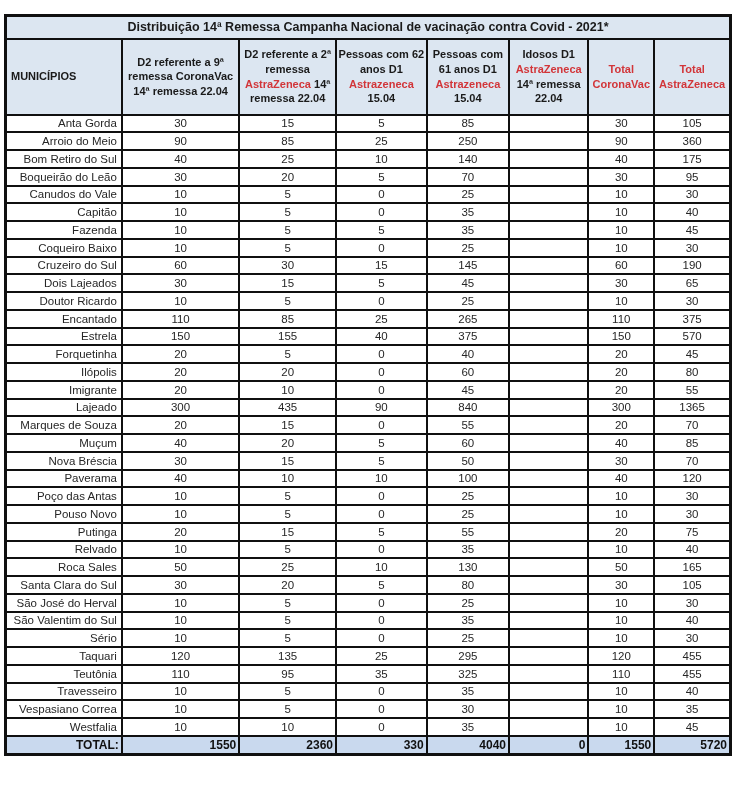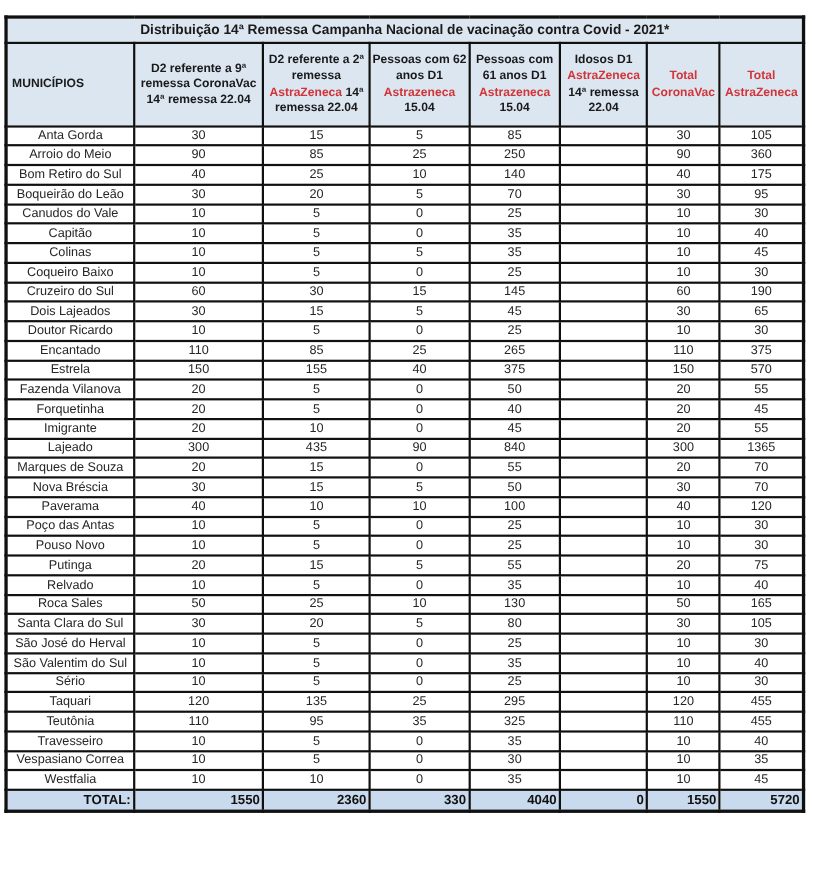--- a/index.html
+++ b/index.html
@@ -61,21 +61,21 @@
     text-align: left;
     padding-left: 4px;
   }
   .red { color: #d23539; }
   tbody td {
     font-size: 11.5px;
     color: #262626;
     height: 17.75px;
     padding: 0 4px;
   }
-  tbody td.name { text-align: center; }
+  tbody td.name { text-align: right; }
   tbody td.num  { text-align: center; }
   tfoot td {
     background: #c9d9ee;
     color: #111111;
     font-size: 12px;
     font-weight: bold;
     text-align: right;
     height: 19px;
     padding: 0 2px;
   }
@@ -198,21 +198,21 @@
             <td class="name">Capitão</td>
             <td class="num">10</td>
             <td class="num">5</td>
             <td class="num">0</td>
             <td class="num">35</td>
             <td class="num"></td>
             <td class="num">10</td>
             <td class="num">40</td>
           </tr>
           <tr>
-            <td class="name">Colinas</td>
+            <td class="name">Fazenda</td>
             <td class="num">10</td>
             <td class="num">5</td>
             <td class="num">5</td>
             <td class="num">35</td>
             <td class="num"></td>
             <td class="num">10</td>
             <td class="num">45</td>
           </tr>
           <tr>
             <td class="name">Coqueiro Baixo</td>
@@ -268,38 +268,38 @@
             <td class="name">Estrela</td>
             <td class="num">150</td>
             <td class="num">155</td>
             <td class="num">40</td>
             <td class="num">375</td>
             <td class="num"></td>
             <td class="num">150</td>
             <td class="num">570</td>
           </tr>
           <tr>
-            <td class="name">Fazenda Vilanova</td>
-            <td class="num">20</td>
-            <td class="num">5</td>
-            <td class="num">0</td>
-            <td class="num">50</td>
-            <td class="num"></td>
-            <td class="num">20</td>
-            <td class="num">55</td>
-          </tr>
-          <tr>
             <td class="name">Forquetinha</td>
             <td class="num">20</td>
             <td class="num">5</td>
             <td class="num">0</td>
             <td class="num">40</td>
             <td class="num"></td>
             <td class="num">20</td>
             <td class="num">45</td>
+          </tr>
+          <tr>
+            <td class="name">Ilópolis</td>
+            <td class="num">20</td>
+            <td class="num">20</td>
+            <td class="num">0</td>
+            <td class="num">60</td>
+            <td class="num"></td>
+            <td class="num">20</td>
+            <td class="num">80</td>
           </tr>
           <tr>
             <td class="name">Imigrante</td>
             <td class="num">20</td>
             <td class="num">10</td>
             <td class="num">0</td>
             <td class="num">45</td>
             <td class="num"></td>
             <td class="num">20</td>
             <td class="num">55</td>
@@ -316,20 +316,30 @@
           </tr>
           <tr>
             <td class="name">Marques de Souza</td>
             <td class="num">20</td>
             <td class="num">15</td>
             <td class="num">0</td>
             <td class="num">55</td>
             <td class="num"></td>
             <td class="num">20</td>
             <td class="num">70</td>
+          </tr>
+          <tr>
+            <td class="name">Muçum</td>
+            <td class="num">40</td>
+            <td class="num">20</td>
+            <td class="num">5</td>
+            <td class="num">60</td>
+            <td class="num"></td>
+            <td class="num">40</td>
+            <td class="num">85</td>
           </tr>
           <tr>
             <td class="name">Nova Bréscia</td>
             <td class="num">30</td>
             <td class="num">15</td>
             <td class="num">5</td>
             <td class="num">50</td>
             <td class="num"></td>
             <td class="num">30</td>
             <td class="num">70</td>

